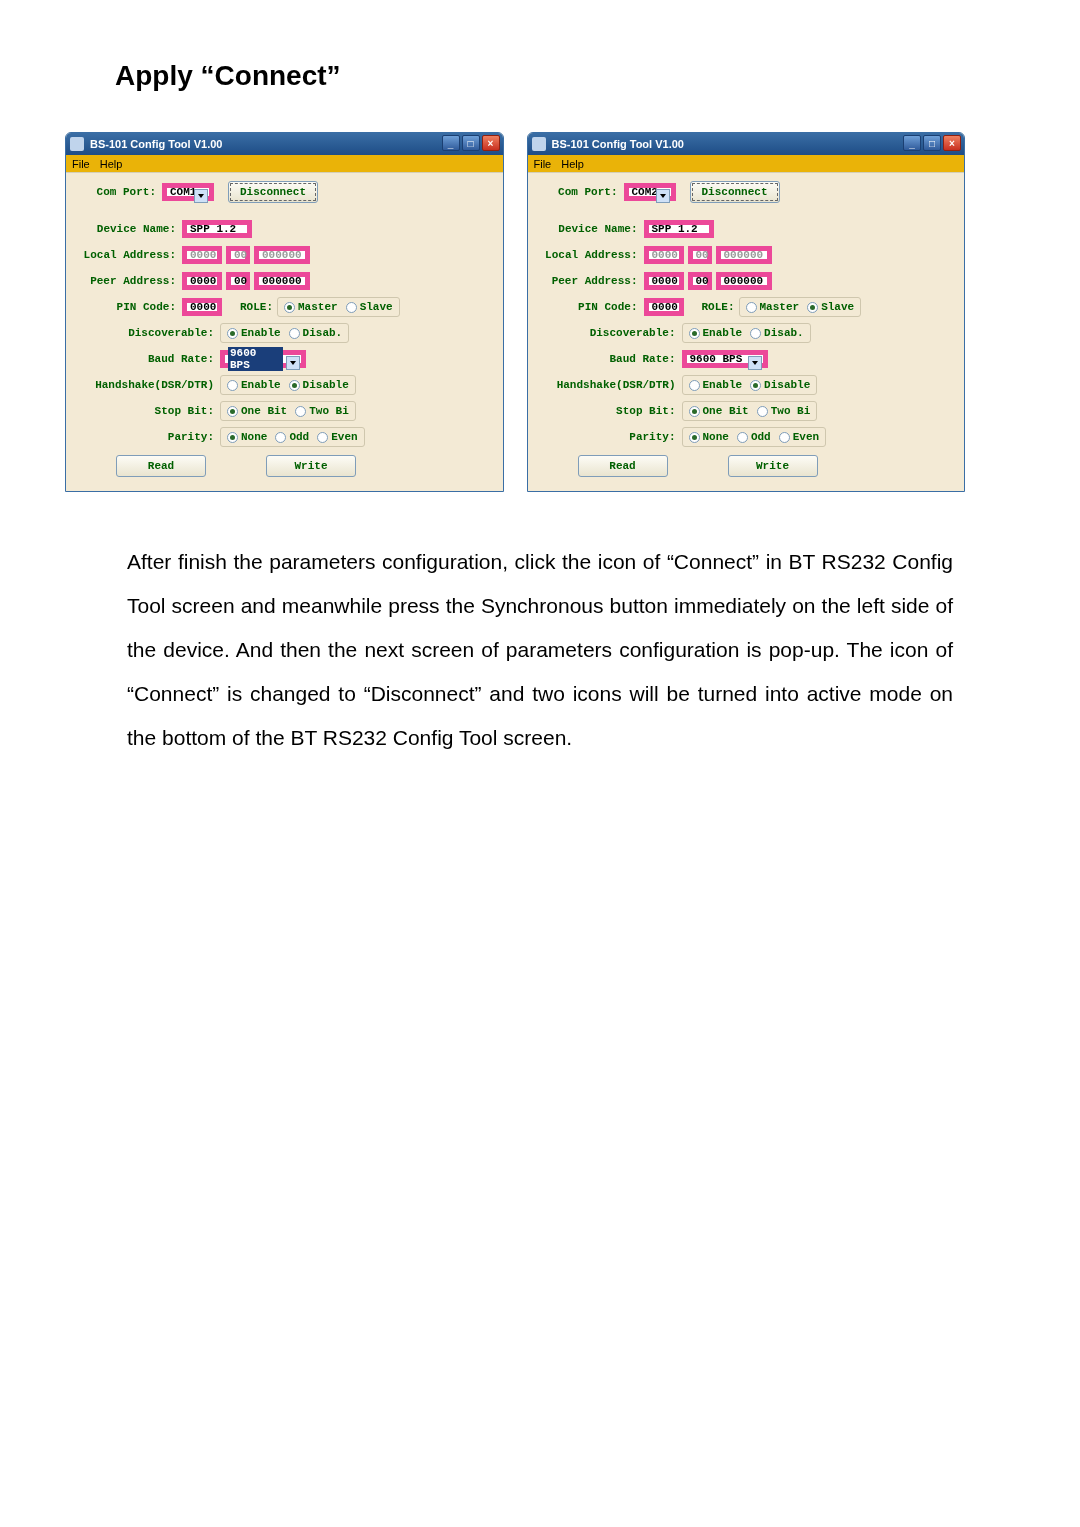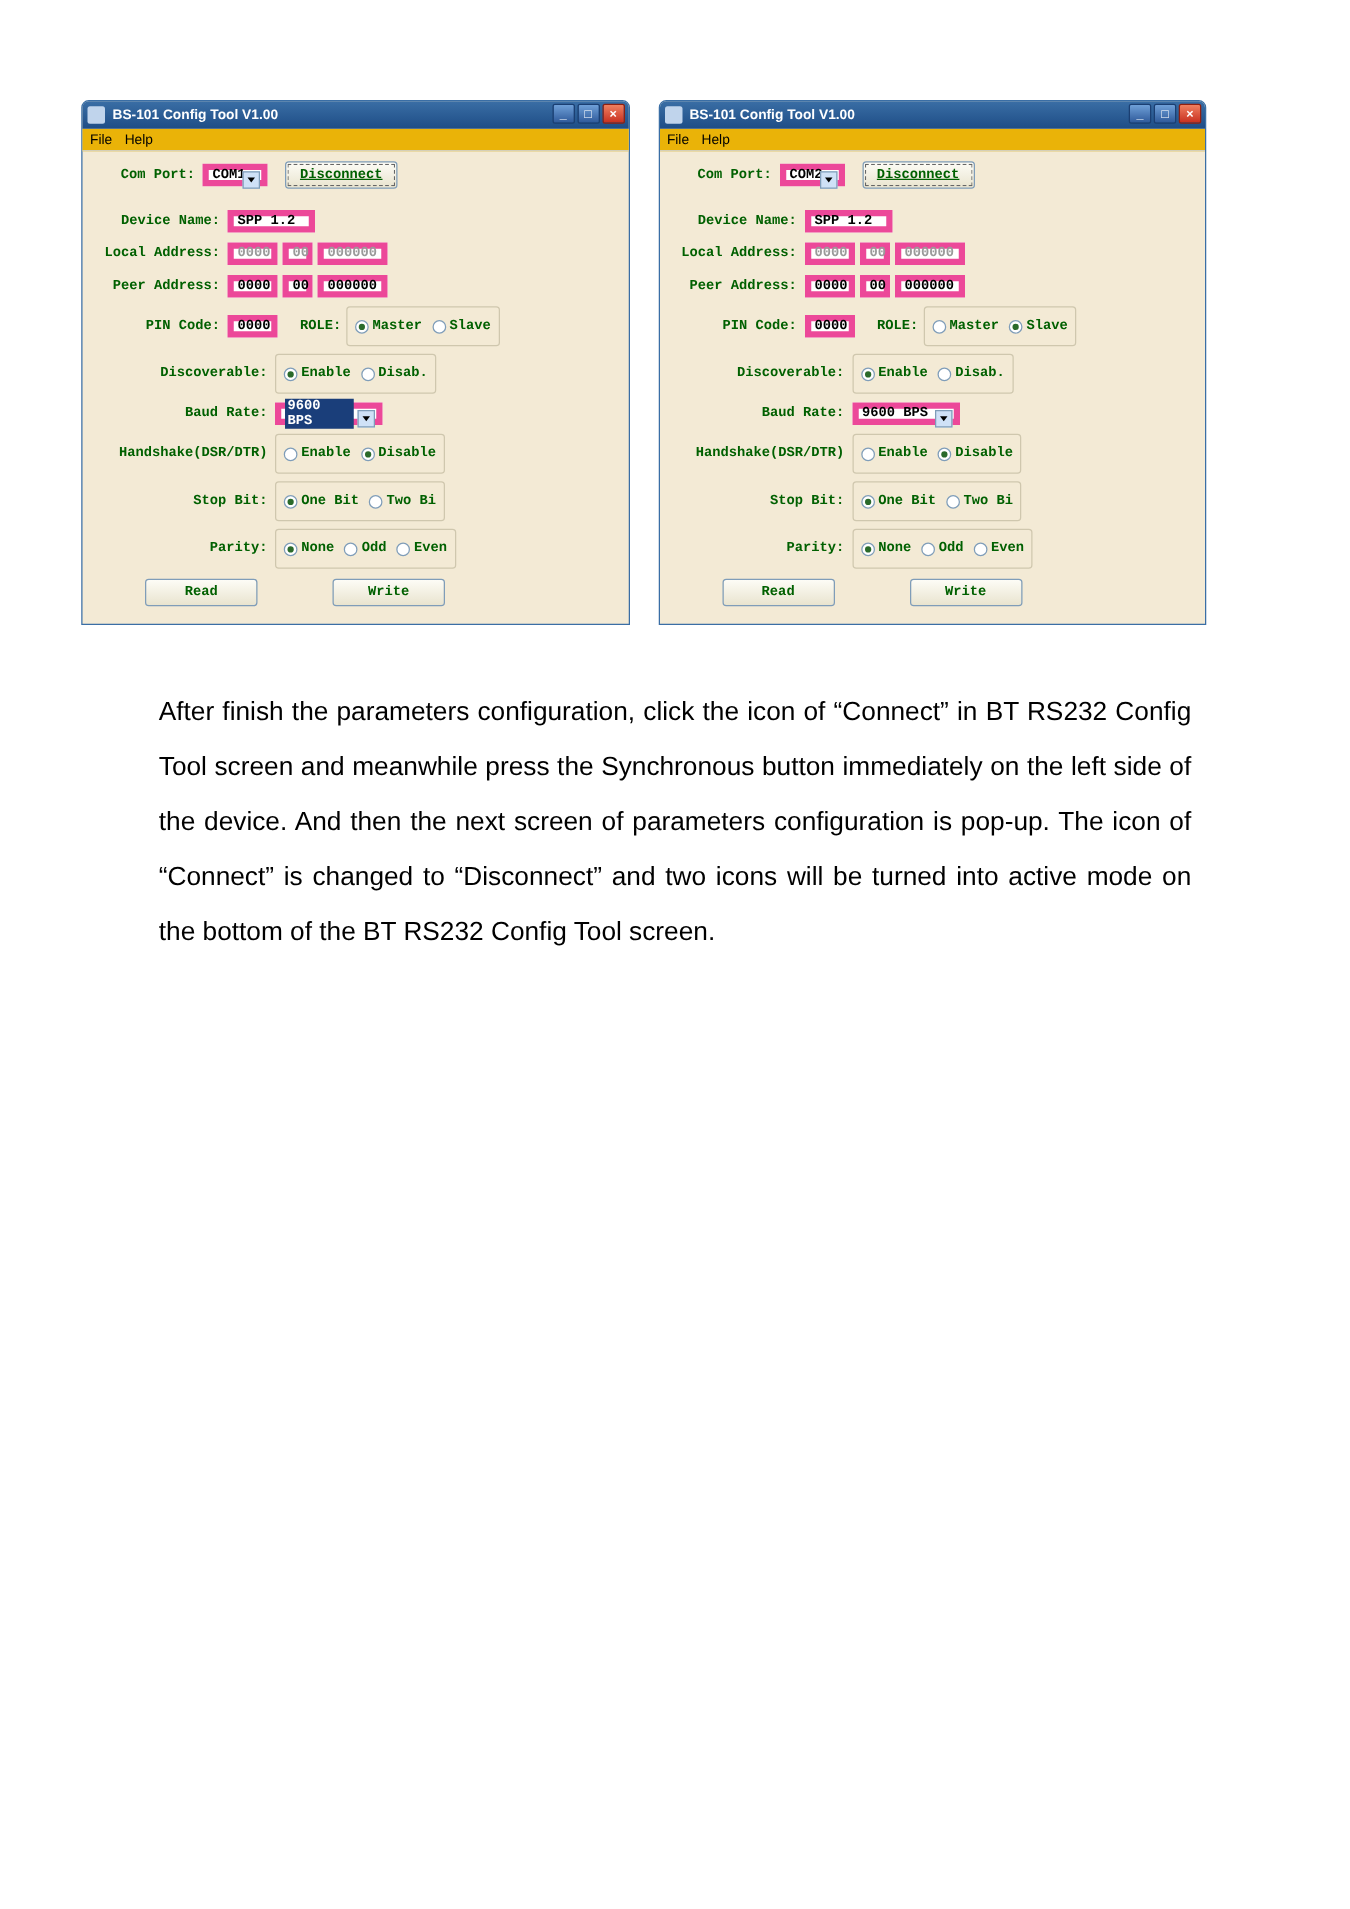--- a/index.html
+++ b/index.html
@@ -118,29 +118,29 @@
     border: 1px solid #7f9db9;
     border-radius: 3px;
     height: 22px;
     min-width: 90px;
     font-family: "Courier New", monospace;
     font-size: 11px;
     font-weight: bold;
     color:#006000;
     display:inline-flex;align-items:center;justify-content:center;
   }
-  .winbtn.dashed { outline: 1px dashed #666; outline-offset: -3px; text-decoration: underline; }
+  .winbtn.dashed { outline: 1px dashed #666; outline-offset: -3px; }
   .groupbox {
     border: 1px solid #cfc7ae;
     border-radius: 3px;
     display: inline-flex;
     align-items: center;
     gap: 8px;
     padding: 1px 6px;
-    height: 32px;
+    height: 20px;
     text-align: center;
   }
   .radio {
     display: inline-flex; align-items: center; gap: 3px;
     color:#006000;font-weight:bold;white-space:nowrap;
   }
   .radio .dot {
     width: 11px; height: 11px; border: 1px solid #7f9db9; border-radius: 50%; background:#fff; position:relative;
   }
   .radio .dot.sel::after{content:"";position:absolute;left:2px;top:2px;width:5px;height:5px;border-radius:50%;background:#2a6a2a;}
@@ -160,20 +160,21 @@
     text-align: center;
     font-family: "Times New Roman", serif;
     font-size: 16px;
     color: #000;
   }
 </style>
 </head>
 <body>
 
 <div class="page">
+  <h1 class="section-title">Apply “Connect”</h1>
 
   <div class="screenshots">
 
     <div class="win">
       <div class="titlebar">
         <span class="appicon"></span>
         <span>BS-101 Config Tool V1.00</span>
         <div class="winctrls">
           <div class="btn">_</div>
           <div class="btn">□</div>

